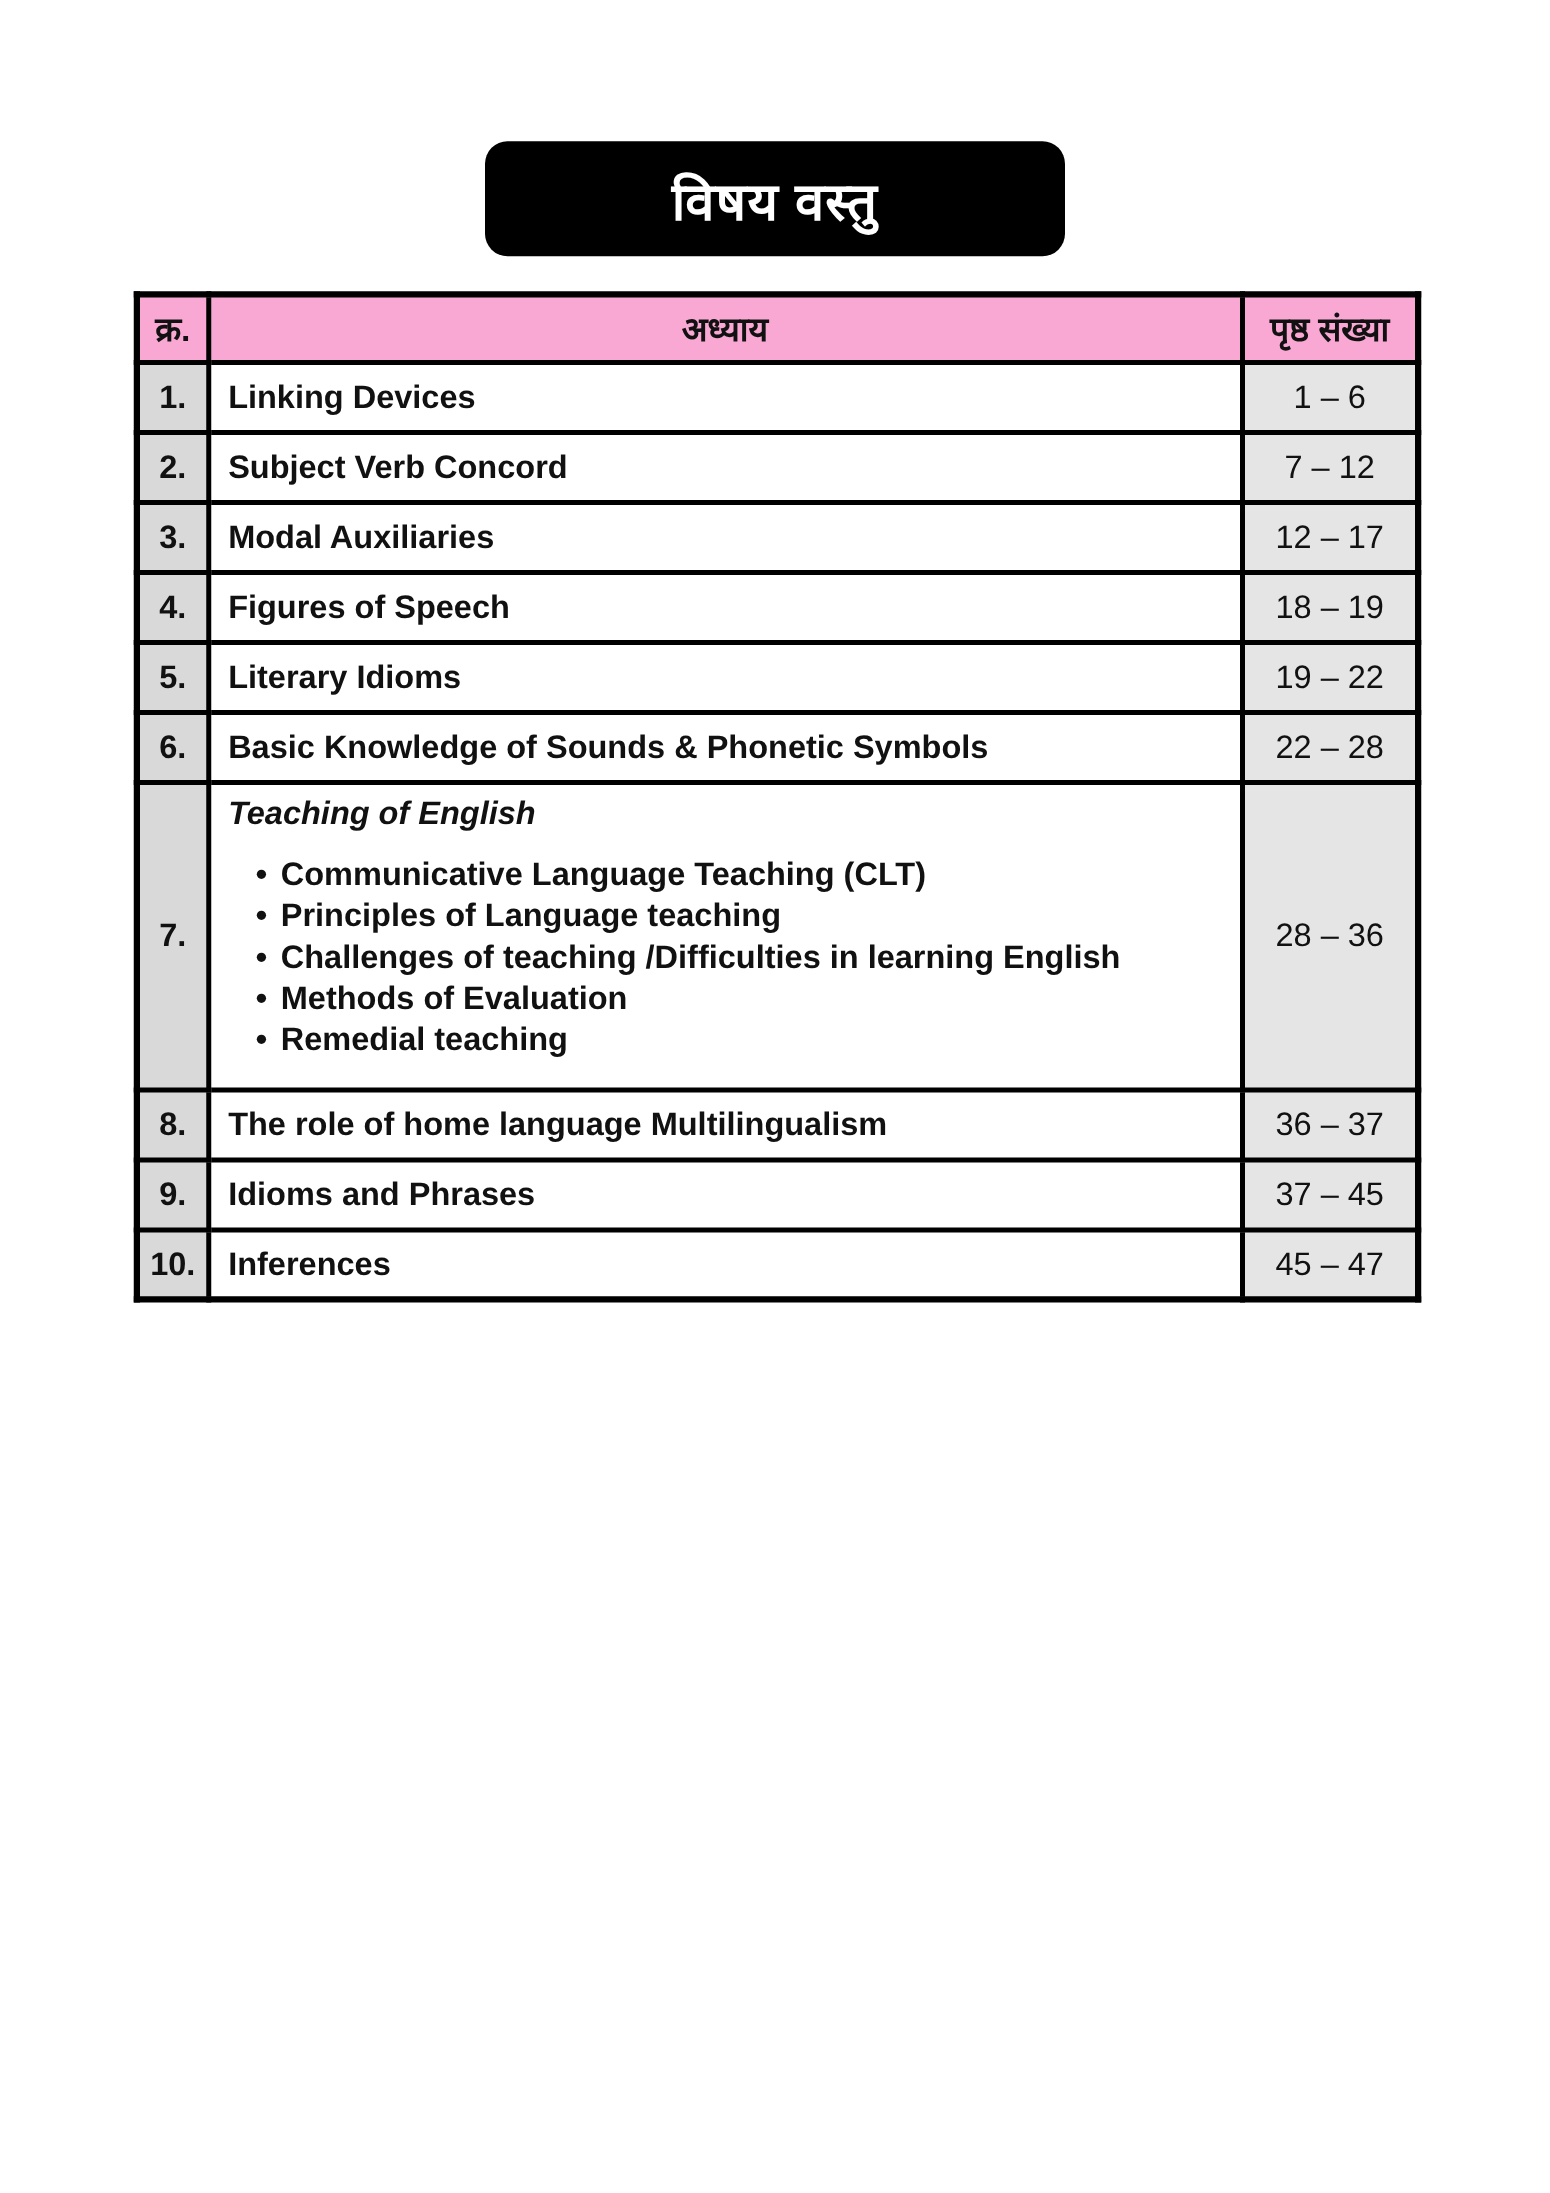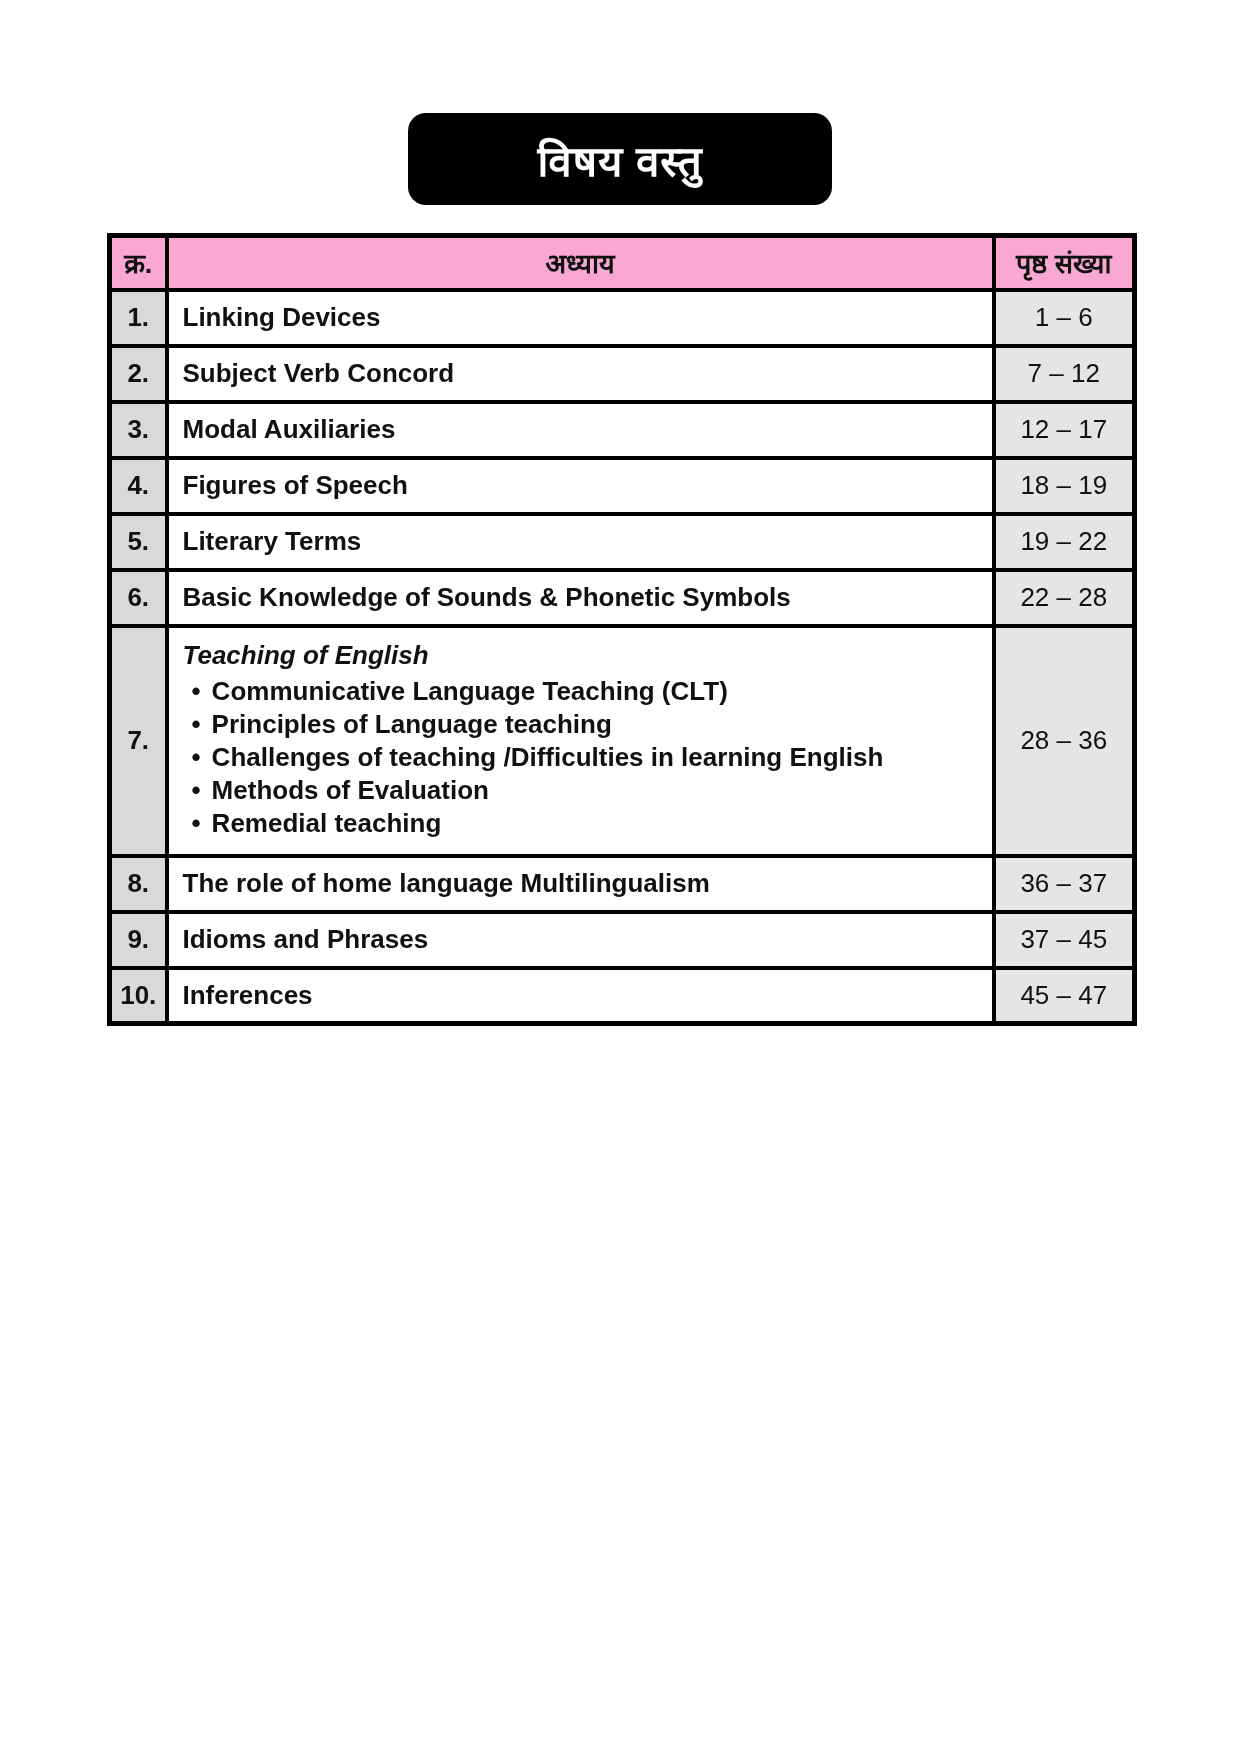--- a/index.html
+++ b/index.html
@@ -9,21 +9,21 @@
     background: #ffffff;
     font-family: "Liberation Sans", "DejaVu Sans", sans-serif;
   }
   .page {
     position: relative;
     width: 1240px; height: 1754px;
     background: #ffffff;
     overflow: hidden;
   }
   .title-box {
-    width: 424px; height: 92px;
+    width: 464px; height: 92px;
     margin: 113px auto 0 auto;
     background: #000000;
     border-radius: 18px;
     display: flex; align-items: center; justify-content: center; text-align: center;
   }
   .title-text {
     color: #ffffff;
     font-size: 42px;
     font-weight: bold;
     letter-spacing: 1px;
@@ -68,21 +68,21 @@
     background: #e5e5e5;
     text-align: center;
     font-weight: normal;
     font-size: 26px;
     color: #111111;
     white-space: nowrap;
   }
   .chapter-title { font-weight: bold; font-style: italic; }
   ul.bullets {
     list-style: none;
-    margin: 3px; padding: 0;
+    margin: 16px; padding: 0;
   }
   ul.bullets li { padding-left: 6px; }
   ul.bullets li::before {
     content: "\2022";
     margin-right: 11px;
   }
 </style>
 </head>
 <body>
 
@@ -121,21 +121,21 @@
         <td class="chapter">Modal Auxiliaries</td>
         <td class="pages">12 – 17</td>
       </tr>
       <tr>
         <td class="serial">4.</td>
         <td class="chapter">Figures of Speech</td>
         <td class="pages">18 – 19</td>
       </tr>
       <tr>
         <td class="serial">5.</td>
-        <td class="chapter">Literary Terms</td>
+        <td class="chapter">Literary Idioms</td>
         <td class="pages">19 – 22</td>
       </tr>
       <tr>
         <td class="serial">6.</td>
         <td class="chapter">Basic Knowledge of Sounds &amp; Phonetic Symbols</td>
         <td class="pages">22 – 28</td>
       </tr>
       <tr class="tall">
         <td class="serial">7.</td>
         <td class="chapter">

